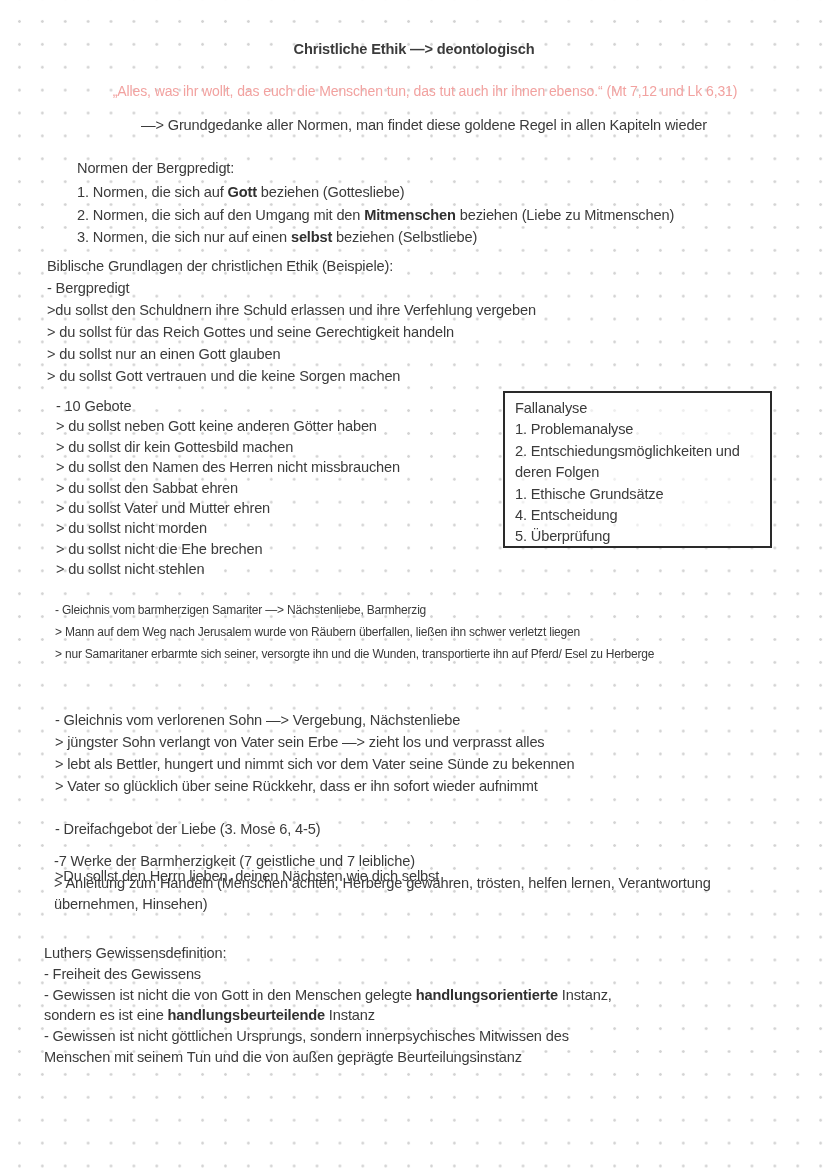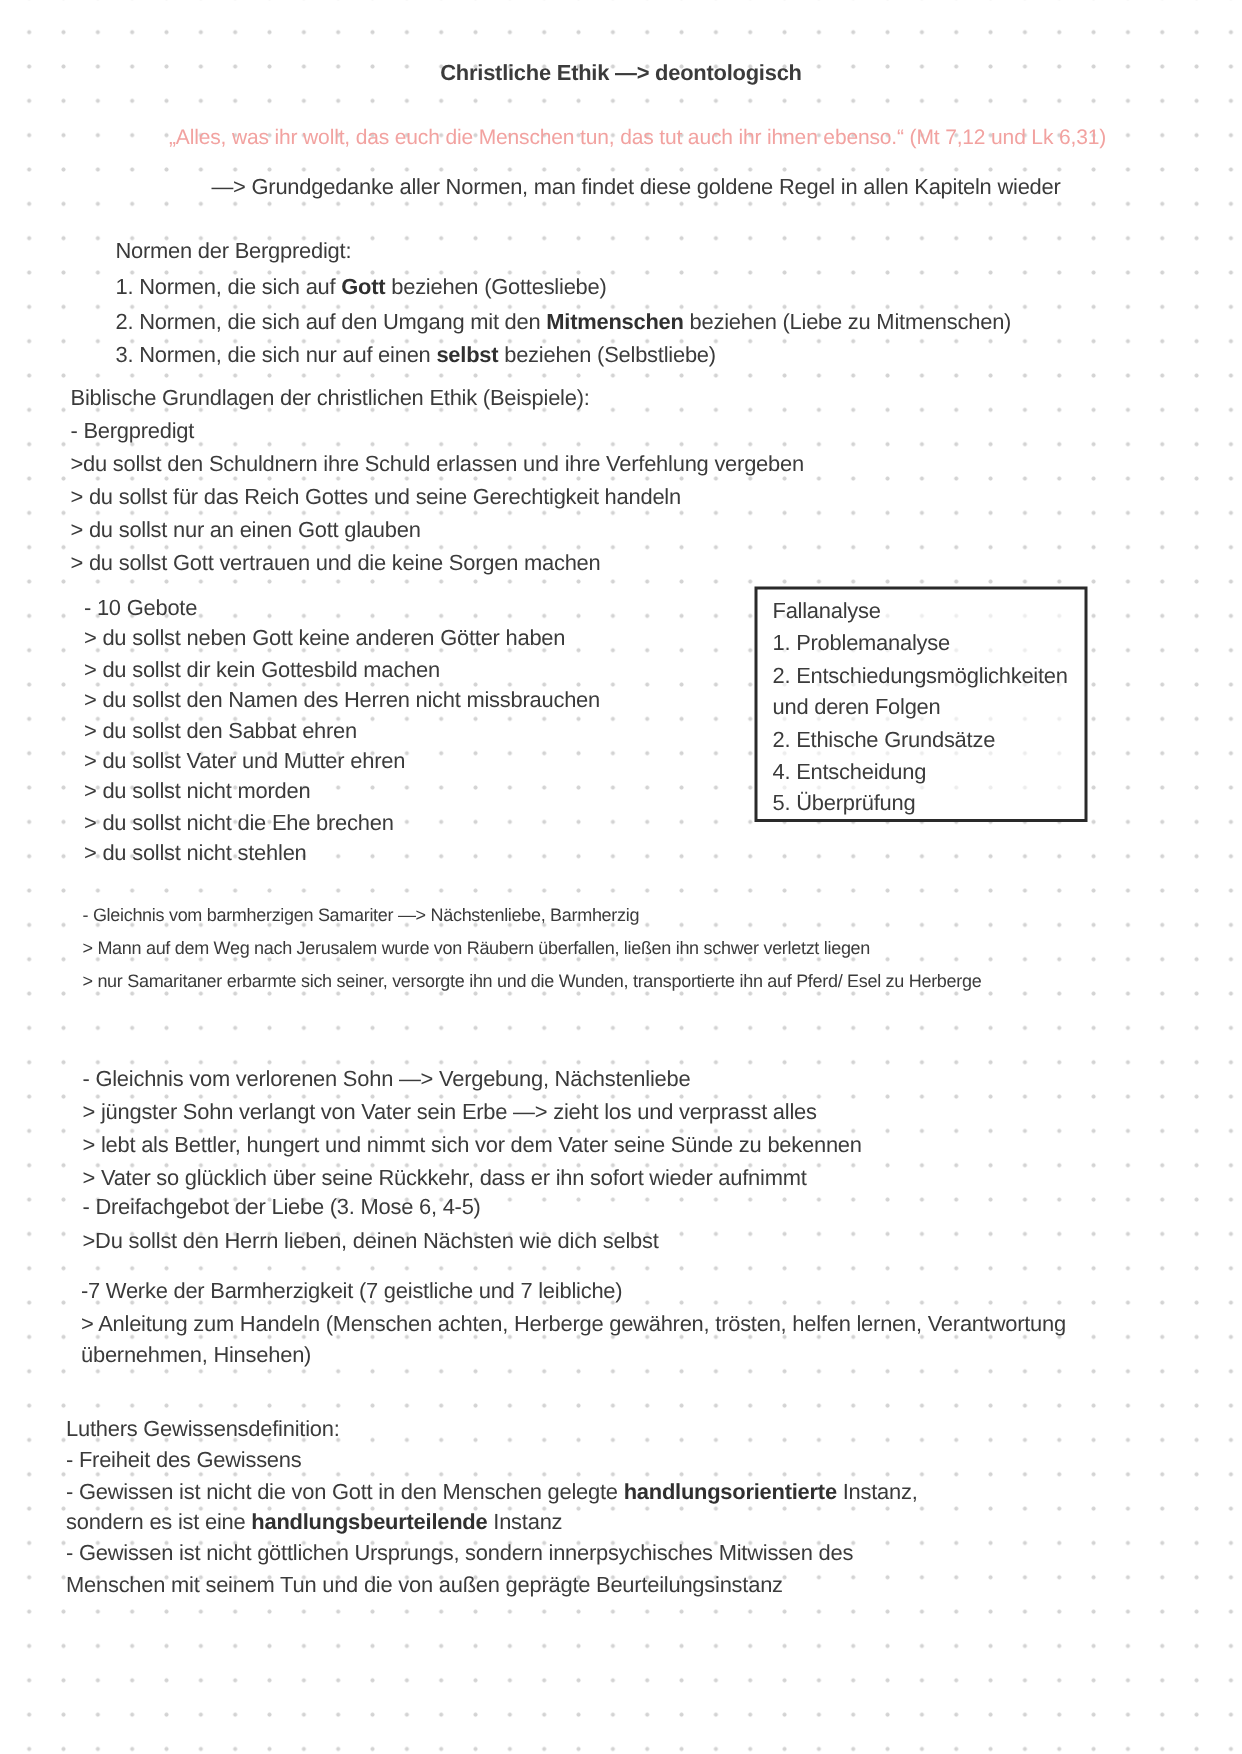--- a/index.html
+++ b/index.html
@@ -29,30 +29,30 @@
   #sec-normen .line{line-height:22.8px;}
   #sec-normen .heading{margin-bottom:1px;}
 
   #sec-biblische{top:255px;left:47px;}
   #sec-biblische .line{line-height:22px;}
 
   #sec-gebote{top:396px;left:56px;}
   #sec-gebote .line{line-height:20.4px;}
 
   #box-fallanalyse{
-    left:503px;top:391px;width:222px;height:157px;
+    left:503px;top:391px;width:269px;height:157px;
     border:2px solid #2a2a2a;box-sizing:border-box;
     padding:5px 10px;background:rgba(255,255,255,0.6);
   }
   #box-fallanalyse .line{white-space:normal;line-height:21.4px;}
 
   #sec-samariter{top:599px;left:55px;font-size:12px;letter-spacing:-0.2px;}
   #sec-sohn{top:668px;left:55px;margin-top:41px;}
   #sec-dreifach{top:794px;left:55px;line-height:23px;}
-  #sec-dreifach .line{line-height:23px;}
+  #sec-dreifach .line{line-height:23px;margin-top:24px;}
 
   #sec-werke{top:851px;left:54px;width:712px;}
   #sec-werke .line{white-space:normal;line-height:21.6px;}
 
   #sec-luther{top:943px;left:44px;}
   #sec-luther .line{line-height:20.8px;}
 </style>
 </head>
 <body>
 
@@ -96,21 +96,21 @@
         <div class="line">&gt; du sollst nicht die Ehe brechen</div>
         <div class="line">&gt; du sollst nicht stehlen</div>
       </div>
   </div>
 
   <div class="sec" id="box-fallanalyse" style="border-color: rgb(42, 42, 42);">
     <div>
         <div class="line">Fallanalyse</div>
         <div class="line">1. Problemanalyse</div>
         <div class="line">2. Entschiedungsmöglichkeiten und deren Folgen</div>
-        <div class="line">2. Ethische Grundsätze</div>
+        <div class="line">1. Ethische Grundsätze</div>
         <div class="line">4. Entscheidung</div>
         <div class="line">5.  Überprüfung</div>
       </div>
   </div>
 
   <div class="sec" id="sec-samariter">
     <div>
         <div class="line">- Gleichnis vom barmherzigen Samariter —&gt; Nächstenliebe, Barmherzig</div>
         <div class="line">&gt; Mann auf dem Weg nach Jerusalem wurde von Räubern überfallen, ließen ihn schwer verletzt liegen</div>
         <div class="line">&gt; nur Samaritaner erbarmte sich seiner, versorgte ihn und die Wunden, transportierte ihn auf Pferd/ Esel zu Herberge</div>

